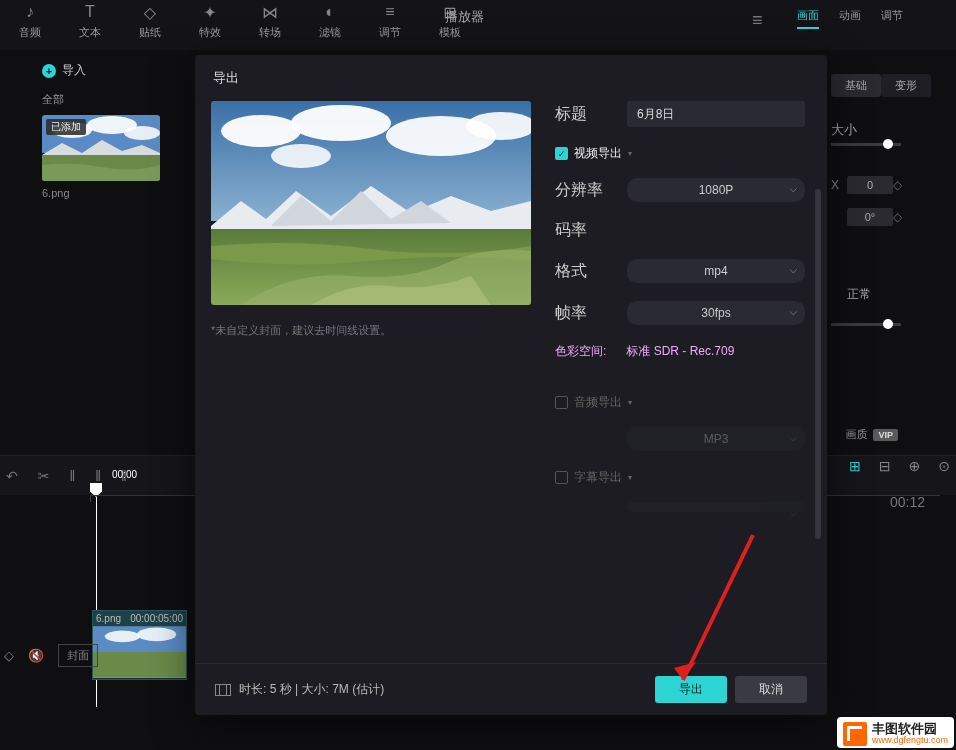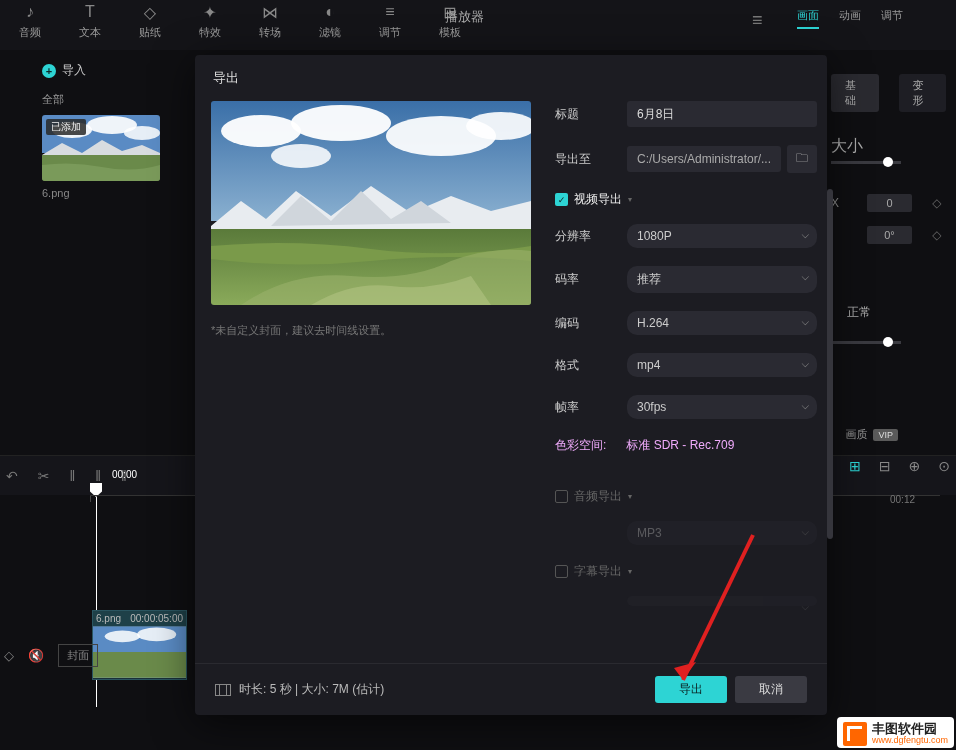--- a/index.html
+++ b/index.html
@@ -7,21 +7,21 @@
 .top-toolbar{display:flex;height:50px;align-items:flex-start;padding-left:0;background:#141418}
 .tool-item{width:60px;text-align:center;padding-top:2px}
 .tool-item .ic{height:20px;display:flex;align-items:center;justify-content:center;font-size:16px;color:#888}
 .tool-item .lb{font-size:11px;color:#999;margin-top:3px}
 .player-area{position:absolute;left:445px;top:8px;color:#aaa;font-size:13px}
 .player-menu{position:absolute;left:752px;top:10px;color:#777;font-size:18px}
 .right-tabs{position:absolute;right:0;top:8px;width:173px;display:flex;gap:20px;padding-left:14px}
 .right-tabs span{font-size:11px;color:#999}
 .right-tabs .active{color:#2dd4d4;border-bottom:2px solid #2dd4d4;padding-bottom:4px}
 .right-panel{position:absolute;right:0;top:50px;width:135px;padding:10px}
-.r-row{display:flex;align-items:center;margin:14px 0;gap:20px}
+.r-row{display:flex;align-items:center;margin:14px 0;gap:0}
 .r-btn{background:#2a2a30;padding:4px 14px;border-radius:3px;font-size:11px}
 .r-lbl{width:16px;color:#888}
 .r-val{background:#2a2a30;width:46px;text-align:center;padding:3px;border-radius:2px;font-size:11px}
 .r-spin{width:14px;color:#666}
 .r-slider{height:3px;background:#3a3a40;width:70px;position:relative;margin-top:4px}
 .r-slider::after{content:"";position:absolute;right:8px;top:-4px;width:10px;height:10px;background:#fff;border-radius:50%}
 .import-btn{position:absolute;left:42px;top:62px;display:flex;align-items:center;gap:6px;font-size:12px;color:#ccc}
 .import-btn .plus{background:#2dd4d4;color:#0a2a2a;width:14px;height:14px;border-radius:50%;display:flex;align-items:center;justify-content:center;font-size:11px;font-weight:bold}
 .all-label{position:absolute;left:42px;top:92px;font-size:11px;color:#999}
 .media-thumb{position:absolute;left:42px;top:115px;width:118px}
@@ -29,68 +29,68 @@
 .media-thumb .badge{position:absolute;left:4px;top:4px;background:rgba(40,40,40,.85);color:#eee;font-size:10px;padding:1px 5px;border-radius:2px}
 .media-thumb .cap{font-size:11px;color:#888;margin-top:6px}
 .timeline-bar{position:absolute;left:0;top:455px;width:100%;height:40px;background:#15151a;display:flex;align-items:center;padding-left:6px;gap:20px;color:#777;border-top:1px solid #222}
 .timeline-bar span{font-size:14px}
 .playhead{position:absolute;left:90px;top:483px;color:#fff;display:flex;flex-direction:column;align-items:center}
 .playhead .flag{width:12px;height:14px;background:#fff;clip-path:polygon(0 0,100% 0,100% 60%,50% 100%,0 60%)}
 .playhead .line{width:1px;height:210px;background:#fff}
 .playhead .time{font-size:10px;margin-left:16px;margin-top:-14px;position:absolute;left:6px}
 .timeline-ruler{position:absolute;left:90px;top:495px;width:850px;height:8px;border-top:1px solid #333}
 .tick{position:absolute;top:0;width:1px;height:6px;background:#444}
-.tick-label{position:absolute;top:-2px;font-size:10px;color:#777}
+.tick-label{position:absolute;top:-2px;font-size:14px;color:#777}
 .track-clip{position:absolute;left:92px;top:610px;width:95px;height:70px;border:1px solid #2a5560;background:#1a3038}
 .track-clip .hdr{background:#1e4048;font-size:10px;color:#bbb;padding:2px 3px;display:flex;justify-content:space-between}
 .track-clip .body{height:52px;background:linear-gradient(#4a6b7a,#7aa088)}
 .bottom-left{position:absolute;left:4px;top:644px;display:flex;align-items:center;gap:14px;color:#888}
 .bottom-left .cov{border:1px solid #444;padding:3px 8px;font-size:11px}
 .modal{position:absolute;left:195px;top:55px;width:632px;height:660px;background:#1c1c22;border-radius:4px;box-shadow:0 8px 40px rgba(0,0,0,.6);z-index:100}
 .modal-title{padding:14px 18px;font-size:13px;color:#ddd}
 .modal-body{display:flex;padding:0 16px}
 .preview{width:320px}
 .preview-img{width:320px;height:204px;border-radius:3px;overflow:hidden}
 .preview-note{font-size:11px;color:#777;margin-top:18px}
 .form{flex:1;padding-left:24px;padding-right:6px;position:relative}
 .scrollbar{position:absolute;right:-10px;top:88px;width:6px;height:350px;background:#35353c;border-radius:3px}
 .f-row{display:flex;align-items:center;margin-bottom:18px}
-.f-lbl{width:72px;font-size:12px;color:#ccc}
+.f-lbl{width:72px;font-size:16px;color:#ccc}
 .f-input{flex:1;background:#2a2a32;border:none;color:#ddd;padding:6px 10px;border-radius:3px;font-size:12px}
 .f-path{flex:1;background:#2a2a32;color:#aaa;padding:6px 10px;border-radius:3px;font-size:12px;display:flex;align-items:center}
 .f-folder{width:30px;height:28px;background:#2a2a32;margin-left:6px;border-radius:3px;display:flex;align-items:center;justify-content:center;color:#ccc}
 .section-h{display:flex;align-items:center;gap:6px;font-size:12px;margin:18px 0 16px}
 .section-h.on{color:#eee}
 .section-h.off{color:#666}
 .chk{width:13px;height:13px;border-radius:2px;display:flex;align-items:center;justify-content:center;font-size:9px}
 .chk.on{background:#2dd4d4;color:#0a2020}
 .chk.off{border:1px solid #555}
 .arr{font-size:8px;color:#666}
-.f-select{flex:1;background:#2a2a32;color:#ccc;padding:5px 10px;border-radius:10px;font-size:12px;text-align:left;position:relative}
+.f-select{flex:1;background:#2a2a32;color:#ccc;padding:5px 10px;border-radius:10px;font-size:12px;text-align:center;position:relative}
 .f-select::after{content:"⌵";position:absolute;right:8px;color:#888;font-size:10px}
 .cs-row{font-size:12px;color:#f0abfc;margin-top:0}
 .cs-row span:first-child{display:inline-block;width:68px}
 .modal-footer{position:absolute;bottom:0;left:0;right:0;padding:12px 20px;border-top:1px solid #2a2a30;display:flex;align-items:center}
 .dur-info{display:flex;align-items:center;gap:8px;color:#bbb;font-size:12px}
 .dur-info .film{width:16px;height:12px;border:1px solid #888;position:relative}
 .dur-info .film::before,.dur-info .film::after{content:"";position:absolute;width:1px;height:100%;background:#888}
 .dur-info .film::before{left:3px}.dur-info .film::after{right:3px}
 .footer-btns{margin-left:auto;display:flex;gap:8px}
 .btn{padding:5px 24px;border-radius:3px;font-size:12px;border:none;cursor:pointer}
 .btn-primary{background:#2dd4d4;color:#0a2020}
 .btn-secondary{background:#3a3a42;color:#ddd}
 .arrow-annot{position:absolute;left:668px;top:530px;z-index:101;pointer-events:none}
 .watermark{position:absolute;right:2px;bottom:2px;background:#fff;padding:5px 6px 2px;border-radius:4px;display:flex;align-items:center;gap:5px;z-index:200}
 .wm-logo{width:24px;height:24px;background:#f60;position:relative;border-radius:2px}
 .wm-logo::before{content:"";position:absolute;left:4px;top:4px;width:12px;height:12px;border:3px solid #fff;border-right:none;border-bottom:none}
 .wm-text{display:flex;flex-direction:column;line-height:1.1}
 .wm-text .t1{font-size:13px;font-weight:bold;color:#222}
 .wm-text .t2{font-size:9px;color:#f60}
 .quality-badge{position:absolute;right:58px;top:427px;display:flex;align-items:center;gap:6px;font-size:11px;color:#999}
-.vip{background:#5a5a5a;color:#ddd;font-size:9px;padding:1px 5px;border-radius:2px;font-weight:normal}
+.vip{background:#5a5a5a;color:#ddd;font-size:9px;padding:1px 5px;border-radius:2px;font-weight:bold}
 .right-icons{position:absolute;right:6px;top:458px;display:flex;gap:18px;color:#2dd4d4;font-size:14px}
 .right-icons span:nth-child(n+2){color:#888}
 
 .landscape{width:100%;height:100%}
 </style>
 </head>
 <body>
 
 <div class="top-toolbar">
   <div class="tool-item">
@@ -134,21 +134,21 @@
   <span class="active">画面</span>
   <span>动画</span>
   <span>调节</span>
 </div>
 
 <div class="right-panel">
   <div class="r-row">
       <div class="r-btn">基础</div>
       <div class="r-btn" style="background:#1e1e24">变形</div>
     </div>
-  <div style="font-size:16px;color:#aaa;margin-top:24px">大小</div>
+  <div style="font-size:13px;color:#aaa;margin-top:24px">大小</div>
   <div class="r-slider"></div>
   <div class="r-row" style="margin-top:30px">
       <span class="r-lbl">X</span>
       <span class="r-val">0</span>
       <span class="r-spin">◇</span>
     </div>
   <div class="r-row">
       <span class="r-lbl"></span>
       <span class="r-val">0°</span>
       <span class="r-spin">◇</span>
@@ -265,45 +265,33 @@
         </svg>
       </div>
       <div class="preview-note">*未自定义封面，建议去时间线设置。</div>
     </div>
     <div class="form">
       <div class="scrollbar"></div>
       <div class="f-row">
         <div class="f-lbl">标题</div>
         <input class="f-input" value="6月8日" style="">
       </div>
-      <div class="f-row">
-        <div class="f-lbl">导出至</div>
-        <div class="f-path">C:/Users/Administrator/...</div>
-        <div class="f-folder">
-            <span>🗀</span>
-          </div>
-      </div>
 
       <div class="section-h on">
         <span class="chk on">✓</span>
         <span>视频导出</span>
         <span class="arr">▾</span>
       </div>
 
       <div class="f-row">
           <div class="f-lbl">分辨率</div>
           <div class="f-select">1080P</div>
         </div>
       <div class="f-row">
           <div class="f-lbl">码率</div>
-          <div class="f-select">推荐</div>
-        </div>
-      <div class="f-row">
-          <div class="f-lbl">编码</div>
-          <div class="f-select">H.264</div>
         </div>
       <div class="f-row">
           <div class="f-lbl">格式</div>
           <div class="f-select">mp4</div>
         </div>
       <div class="f-row">
           <div class="f-lbl">帧率</div>
           <div class="f-select">30fps</div>
         </div>
       <div class="cs-row"><span>色彩空间:</span> <span>标准 SDR - Rec.709</span></div>

